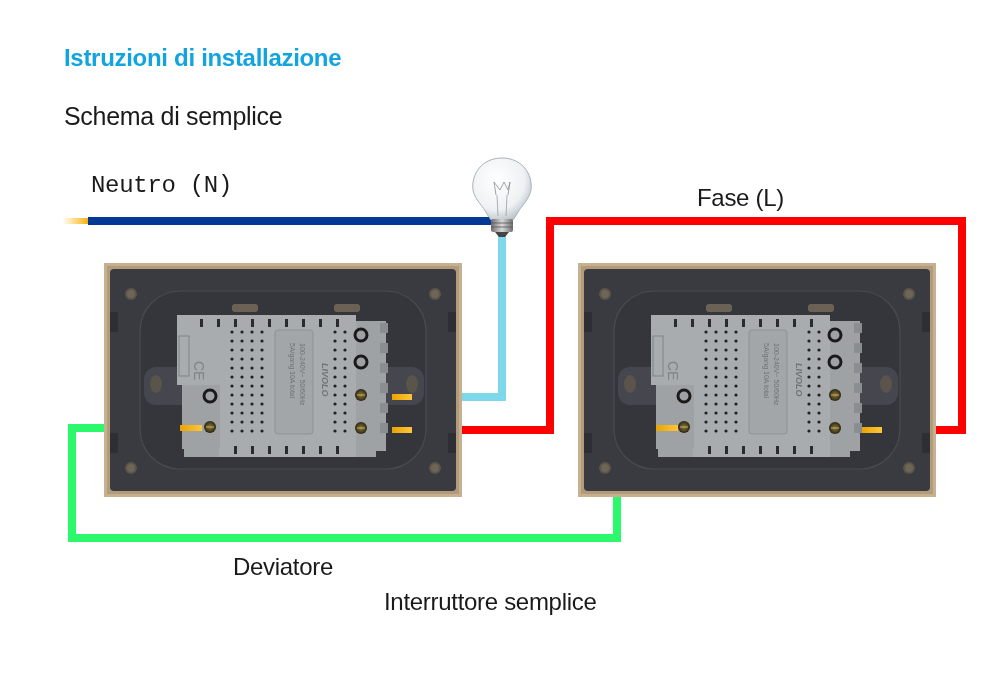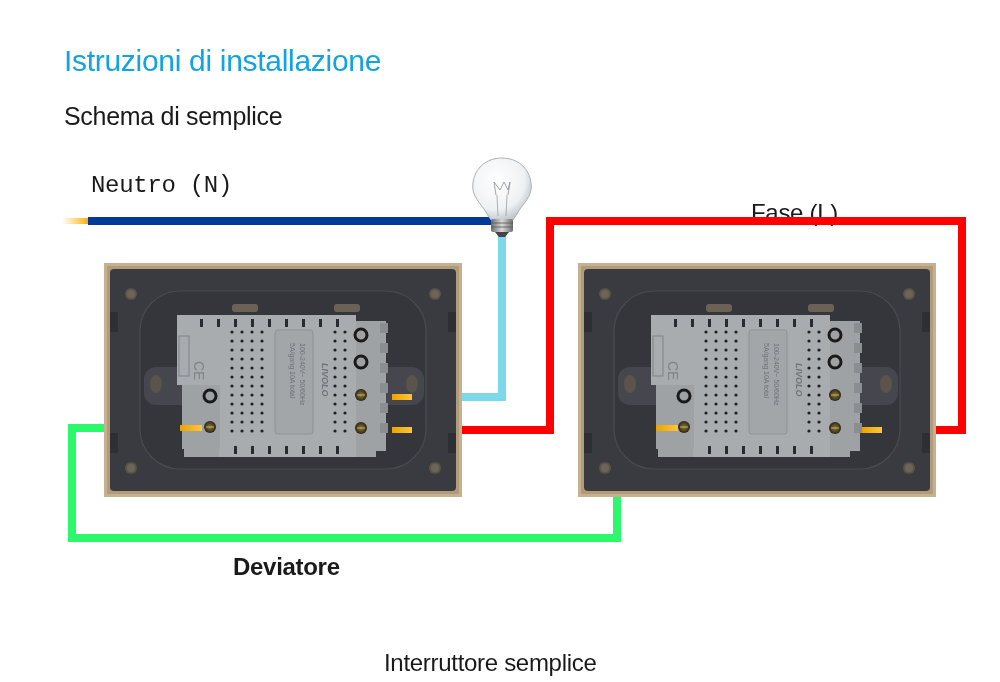--- a/index.html
+++ b/index.html
@@ -1,32 +1,32 @@
 <!DOCTYPE html>
 <html><head>
 <meta charset="utf-8">
 <style>
   html, body { margin:0; padding:0; background:#ffffff; }
   body { width:1000px; height:682px; position:relative; overflow:hidden; font-family:"Liberation Sans","DejaVu Sans",sans-serif; }
-  .title { position:absolute; left:64px; top:44px; font-size:30px; font-weight:normal; color:#12a4e0; letter-spacing:-0.3px; }
+  .title { position:absolute; left:64px; top:44px; font-size:24px; font-weight:bold; color:#12a4e0; letter-spacing:-0.3px; }
   .subtitle { position:absolute; left:64px; top:102px; font-size:25px; color:#1a1a1a; letter-spacing:-0.3px; }
   .label { position:absolute; font-size:24px; color:#1a1a1a; letter-spacing:-0.3px; }
   svg.diagram { position:absolute; left:0; top:0; }
   .mod-text { font-family:"Liberation Sans",sans-serif; fill:#6d7478; }
 </style>
 </head>
 <body>
 
 <div class="title">Istruzioni di installazione</div>
 <div class="subtitle">Schema di semplice</div>
 
 <div class="label" style="left:91px; top:172px;font-family:Liberation Mono, monospace;">Neutro (N)</div>
-<div class="label" style="left:751px; top:184px;margin-top:15px;">Fase (L)</div>
-<div class="label" style="left:233px; top:553px;font-weight:bold;">Deviatore</div>
-<div class="label" style="left:384px; top:649px;">Interruttore semplice</div>
+<div class="label" style="left:697px; top:184px;">Fase (L)</div>
+<div class="label" style="left:233px; top:553px;">Deviatore</div>
+<div class="label" style="left:384px; top:588px;">Interruttore semplice</div>
 
 <svg class="diagram" width="1000" height="682" viewBox="0 0 1000 682">
   <defs>
     <linearGradient id="stripL" x1="0" x2="1" y1="0" y2="0">
       <stop offset="0" stop-color="#ffb700" stop-opacity="0"></stop>
       <stop offset="1" stop-color="#f5a800"></stop>
     </linearGradient>
     <linearGradient id="copper" x1="0" x2="1">
       <stop offset="0" stop-color="#e9a400"></stop>
       <stop offset="1" stop-color="#ffc53a"></stop>

